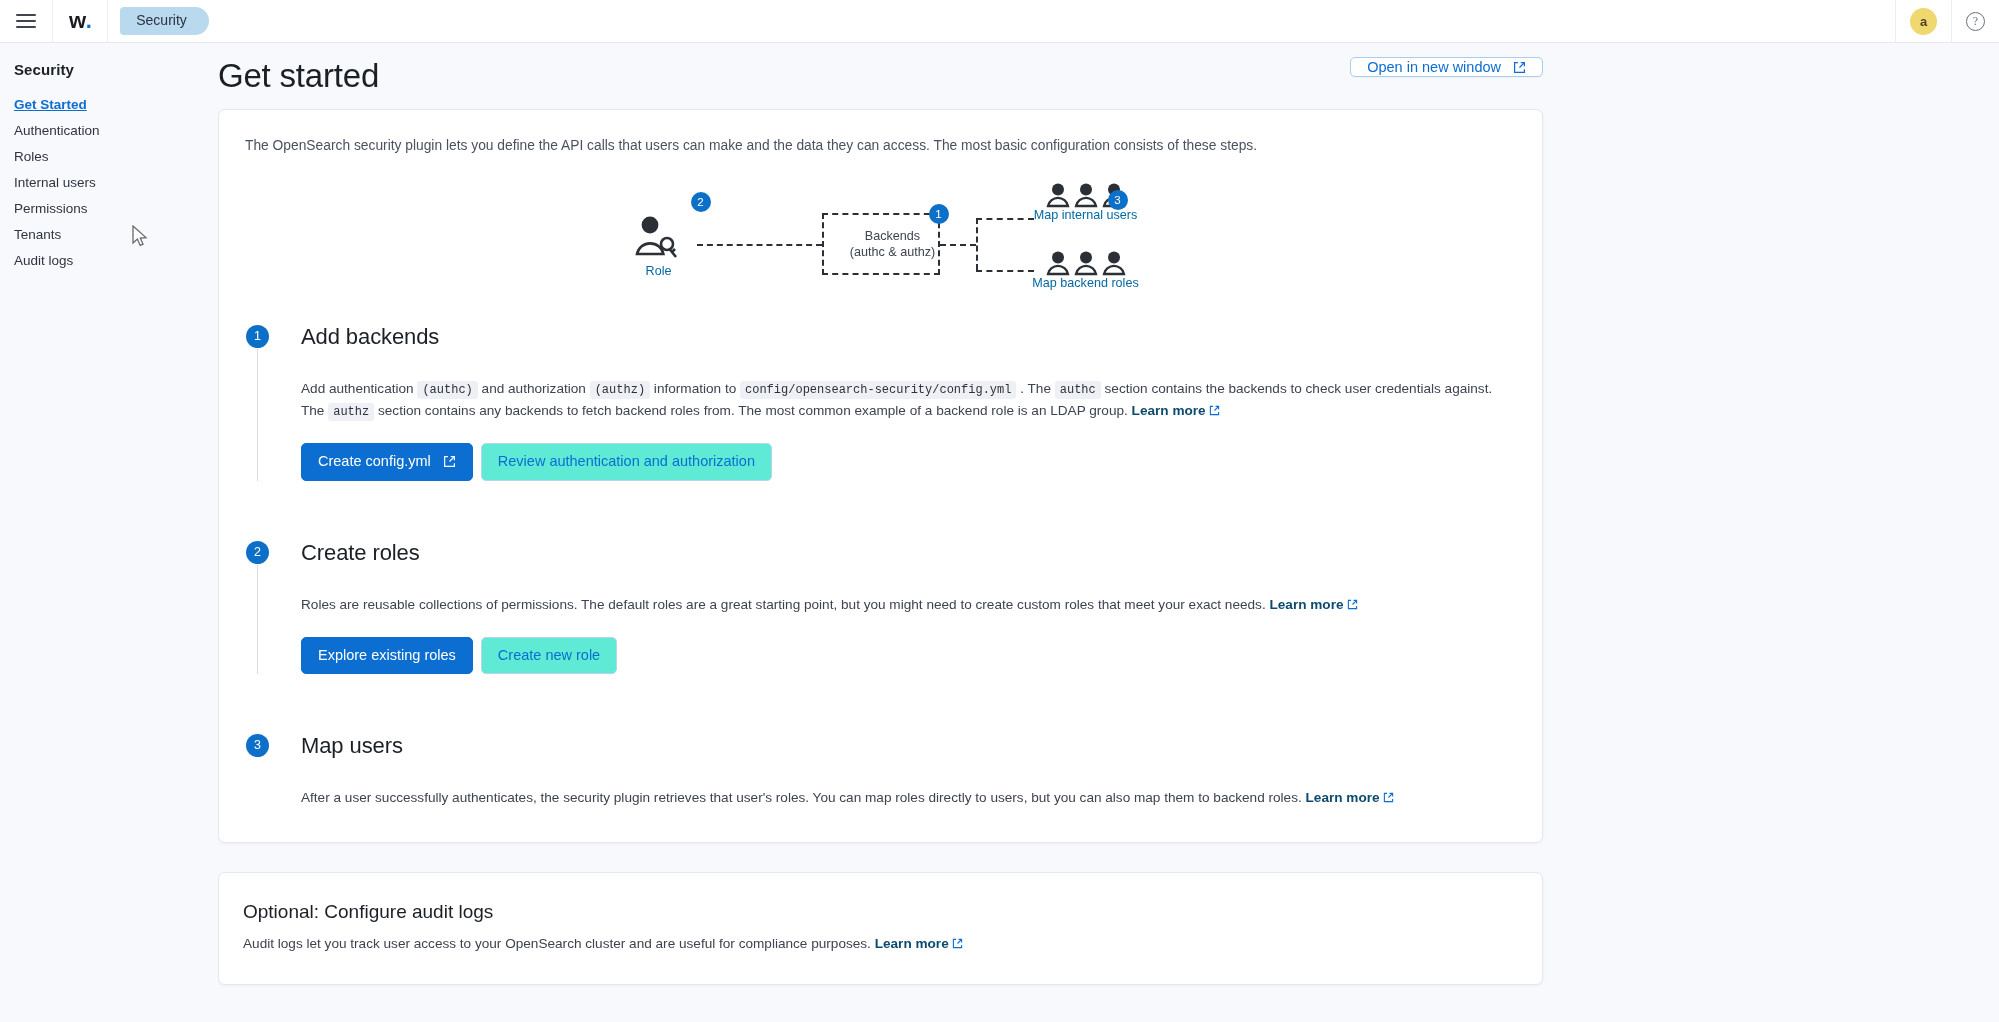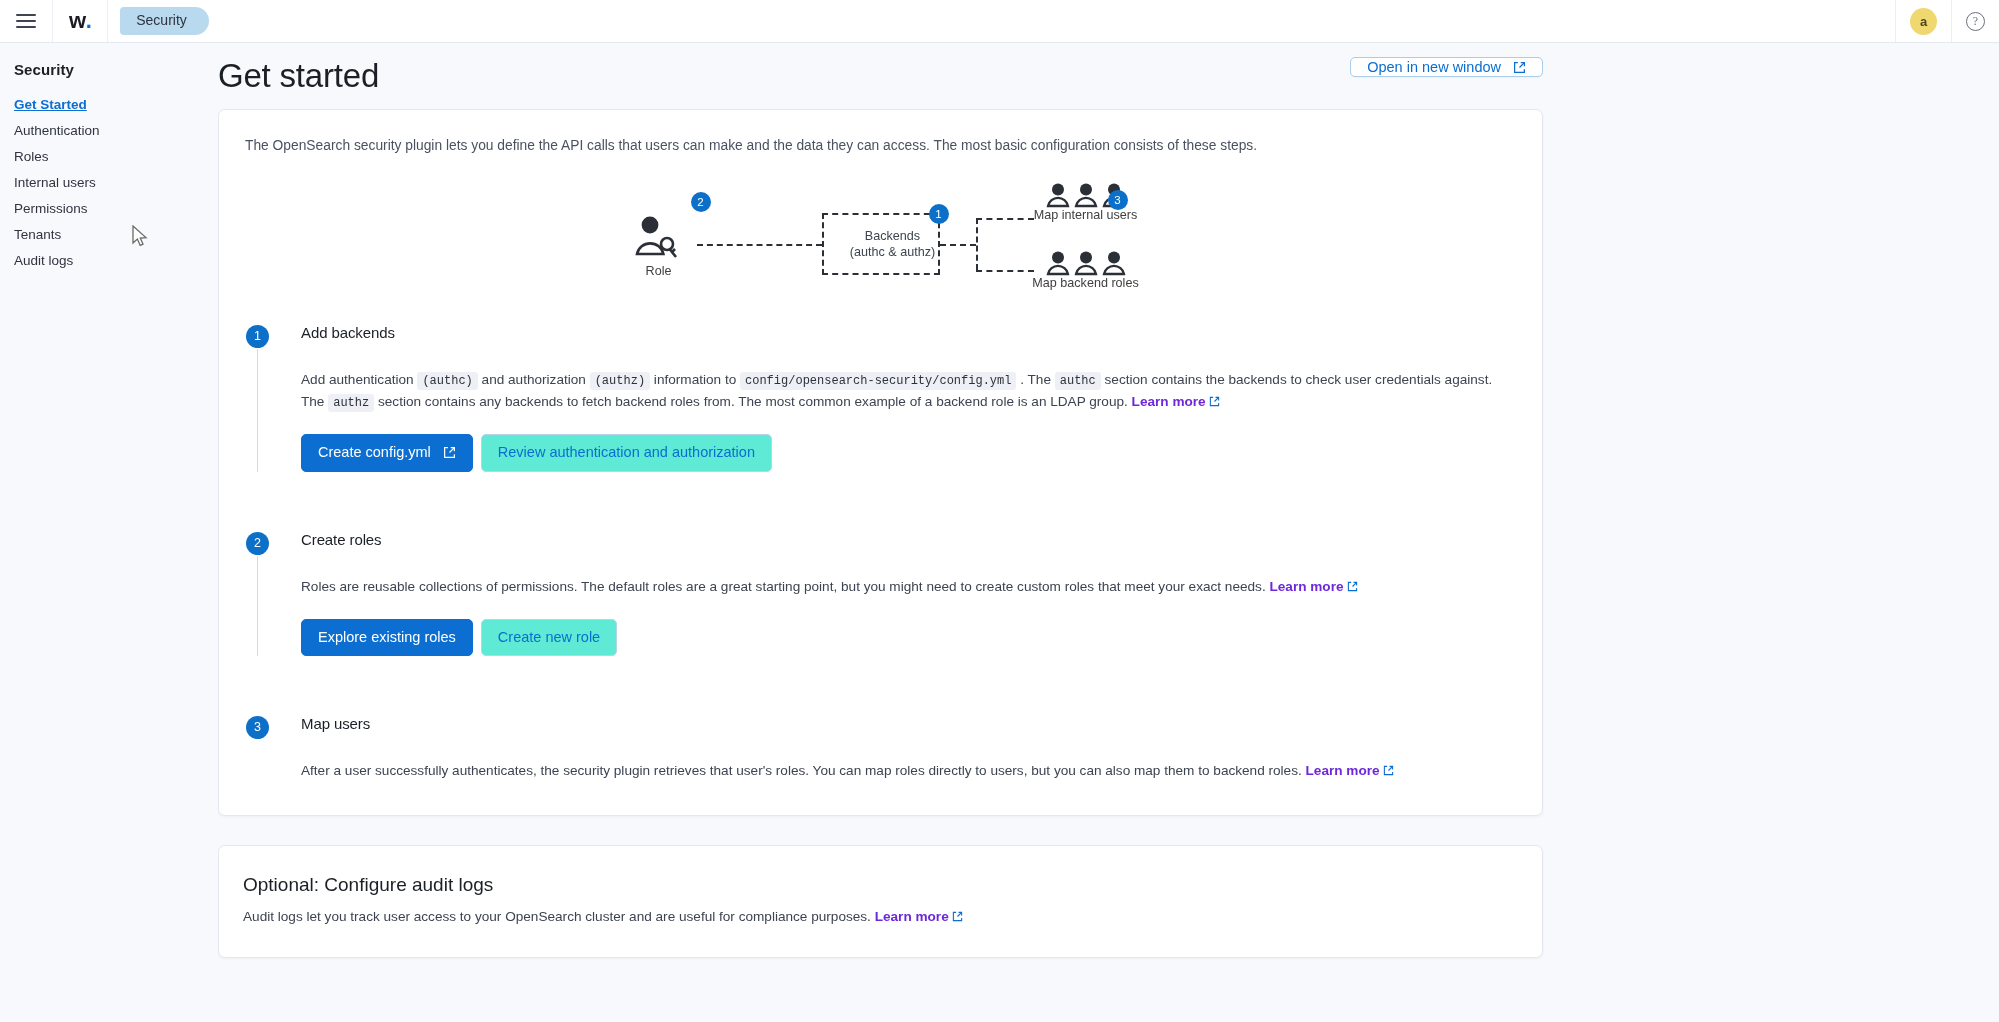--- a/index.html
+++ b/index.html
@@ -128,21 +128,21 @@
   .diagram {
     position: relative;
     height: 135px;
     margin: 16px 0 10px 0;
   }
   .dg {
     position: absolute;
     left: 50%; transform: translateX(-50%);
     width: 520px; height: 135px;
   }
-  .dg-label { font-size: 12.6px; color: #404040; text-align: center; }
+  .dg-label { font-size: 12.6px; color: #0369a1; text-align: center; }
   .badge {
     width: 20px; height: 20px; border-radius: 50%;
     background: #0d70c8; color: #fff;
     font-size: 11.5px; display: flex; align-items: center; justify-content: center;
     position: absolute; font-weight: normal;
   }
   .dash-box {
     position: absolute;
     border: 2px dashed #2b2f36;
     width: 118px; height: 62px;
@@ -165,35 +165,35 @@
     position: absolute; left: 14px; top: 26px; bottom: 0;
     width: 1px; background: #d6dae3;
   }
   .step-num {
     position: absolute; left: 3px; top: 2px;
     width: 23px; height: 23px; border-radius: 50%;
     background: #0d70c8; color: #fff; font-size: 12.5px;
     display: flex; align-items: center; justify-content: center;
   }
   .step-title {
-    font-size: 15px; color: #1b1f26; font-weight: normal;
+    font-size: 22px; color: #1b1f26; font-weight: normal;
     padding-top: 1px; letter-spacing: -.1px;
   }
   .step-body {
     font-size: 13.6px; color: #3d4350; line-height: 1.55;
     padding: 28px 0 0 0; max-width: 1195px;
   }
   code.inline {
     font-family: "Liberation Mono", monospace;
     background: #eef0f5; color: #2c313b;
     font-size: 12px; padding: 2px 5px; border-radius: 3px;
     white-space: nowrap;
   }
   a.learn {
-    color: #6d28d9; font-weight: bold; text-decoration: none;
+    color: #0c4a6e; font-weight: bold; text-decoration: none;
     white-space: nowrap;
   }
   .ext { display: inline-block; vertical-align: -1px; margin-left: 3px; }
 
   .btn-row { display: flex; gap: 8px; padding: 22px 0 0 0; }
   .btn {
     font-size: 14.5px; border-radius: 5px; padding: 9px 16px;
     display: inline-flex; align-items: center; gap: 9px;
     cursor: pointer; line-height: 1.2; text-align: center;
   }

